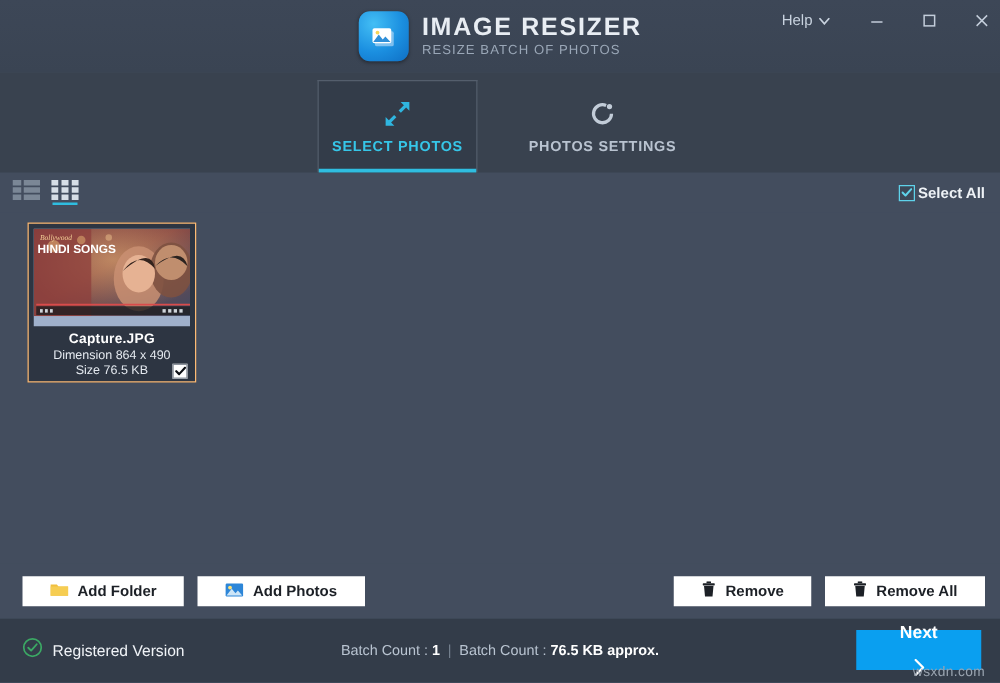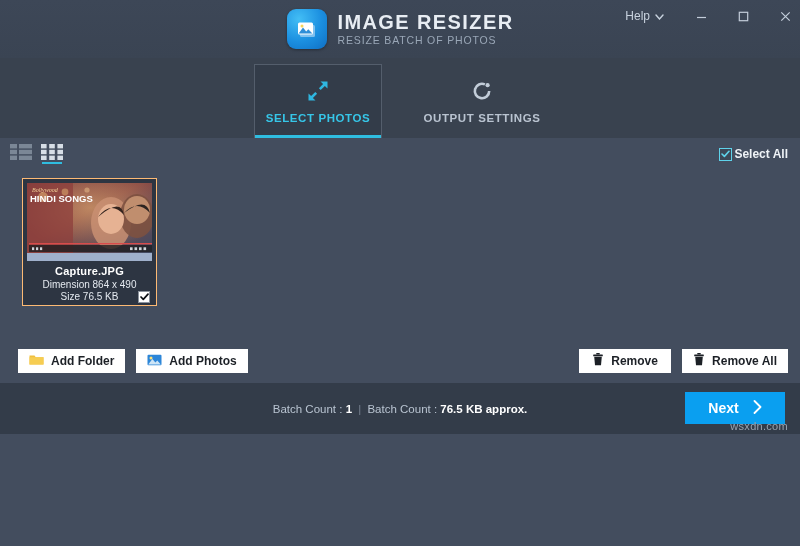--- a/index.html
+++ b/index.html
@@ -3,21 +3,21 @@
 <meta charset="utf-8">
 <style>
   * { margin:0; padding:0; box-sizing:border-box; }
   html,body { width:800px; height:546px; overflow:hidden; }
   body {
     font-family:"Liberation Sans", sans-serif;
     background:#434d5e;
     color:#ffffff;
     -webkit-font-smoothing:antialiased;
   }
-  .app { position:relative; width:800px; height:434px; display:flex; flex-direction:column; }
+  .app { position:relative; width:800px; height:546px; display:flex; flex-direction:column; }
 
   
   .header {
     position:relative; height:58px; flex:0 0 58px;
     background:linear-gradient(180deg,#3d4757 0%,#3a4453 100%);
     display:flex; align-items:center; justify-content:center;
   }
   .brand { display:flex; align-items:center; gap:11px; }
   .brand-logo {
     width:40px; height:40px; border-radius:9px;
@@ -123,21 +123,21 @@
   
   .actionbar {
     flex:0 0 44px; display:flex; align-items:center; justify-content:space-between;
     padding:0 12px 0 18px; background:#434d5e;
   }
   .btn-group { display:flex; align-items:center; gap:11px; }
   .wbtn {
     height:24px; min-width:92px; background:#ffffff; color:#1c2026;
     border:none; font-size:12px; font-weight:bold;
     display:flex; align-items:center; justify-content:center; gap:7px;
-    padding:0 11px; cursor:pointer; font-family:"Liberation Sans", sans-serif;
+    padding:0 22px; cursor:pointer; font-family:"Liberation Sans", sans-serif;
   }
 
   
   .statusbar {
     flex:0 0 51px; position:relative; background:#333c49;
     display:flex; align-items:center; padding:0 0 0 18px;
   }
   .reg { display:flex; align-items:center; gap:8px; }
   .reg-label { font-size:12.5px; color:#f0f3f7; }
   .batch {
@@ -145,20 +145,21 @@
     font-size:11.5px; color:#b9c4d1; pointer-events:none;
   }
   .batch b { color:#ffffff; }
   .batch .sep { color:#76828f; margin:0 3px; }
   .next-btn {
     position:absolute; right:15px; top:9px;
     width:100px; height:32px; background:#0a9ff0; color:#ffffff;
     border:none; font-size:14px; font-weight:bold; cursor:pointer;
     display:flex; align-items:center; justify-content:center; gap:14px;
     font-family:"Liberation Sans", sans-serif;
+    flex-direction:column;
   }
   .watermark {
     position:absolute; right:12px; bottom:2px;
     font-size:11px; color:#9aa4b0; letter-spacing:.3px; pointer-events:none;margin-top:43px;
   }
 </style>
 </head>
 <body>
 
 <div class="app">
@@ -219,21 +220,21 @@
       </div>
       <div class="tab-gap"></div>
       <div class="tab-gap"></div>
       <div class="tab">
         <span class="tab-ico">
           <svg width="24" height="24" viewBox="0 0 24 24">
             <path d="M19.2 12 a7.2 7.2 0 1 1 -4.3 -6.6" stroke="#c2ccd8" stroke-width="2.6" fill="none" stroke-linecap="butt"></path>
             <circle cx="17.6" cy="6.2" r="2.1" fill="#c2ccd8"></circle>
           </svg>
         </span>
-        <span class="tab-label">OUTPUT SETTINGS</span>
+        <span class="tab-label">PHOTOS SETTINGS</span>
       </div>
     </div>
   </div>
 
   <div class="toolrow">
     <div class="views">
       <span class="view-btn">
         <svg width="22" height="16" viewBox="0 0 22 16">
           <rect x="0" y="0" width="7" height="4.4" fill="#7b8796"></rect>
           <rect x="9" y="0" width="13" height="4.4" fill="#7b8796"></rect>
@@ -366,20 +367,29 @@
             <rect x="4.2" y="0" width="3.6" height="1.5" rx=".4" fill="#1c2026"></rect>
             <path d="M2.2 3.8 h7.6 l-.8 8.4 h-6 z" fill="#1c2026"></path>
           </svg>
         </span>
         <span>Remove All</span>
       </button>
     </div>
   </div>
 
   <div class="statusbar">
+    <div class="reg">
+      <span>
+        <svg width="16" height="16" viewBox="0 0 16 16">
+          <circle cx="8" cy="8" r="7" stroke="#3ba864" stroke-width="1.4" fill="none"></circle>
+          <path d="M4.6 8.2 L6.9 10.5 L11.4 5.4" stroke="#3ba864" stroke-width="1.5" fill="none" stroke-linecap="round" stroke-linejoin="round"></path>
+        </svg>
+      </span>
+      <span class="reg-label">Registered Version</span>
+    </div>
 
     <div class="batch">
       <span>Batch Count :</span>
       <b>1</b>
       <span class="sep">|</span>
       <span>Batch Count :</span>
       <b>76.5 KB approx.</b>
     </div>
 
     <button class="next-btn">

